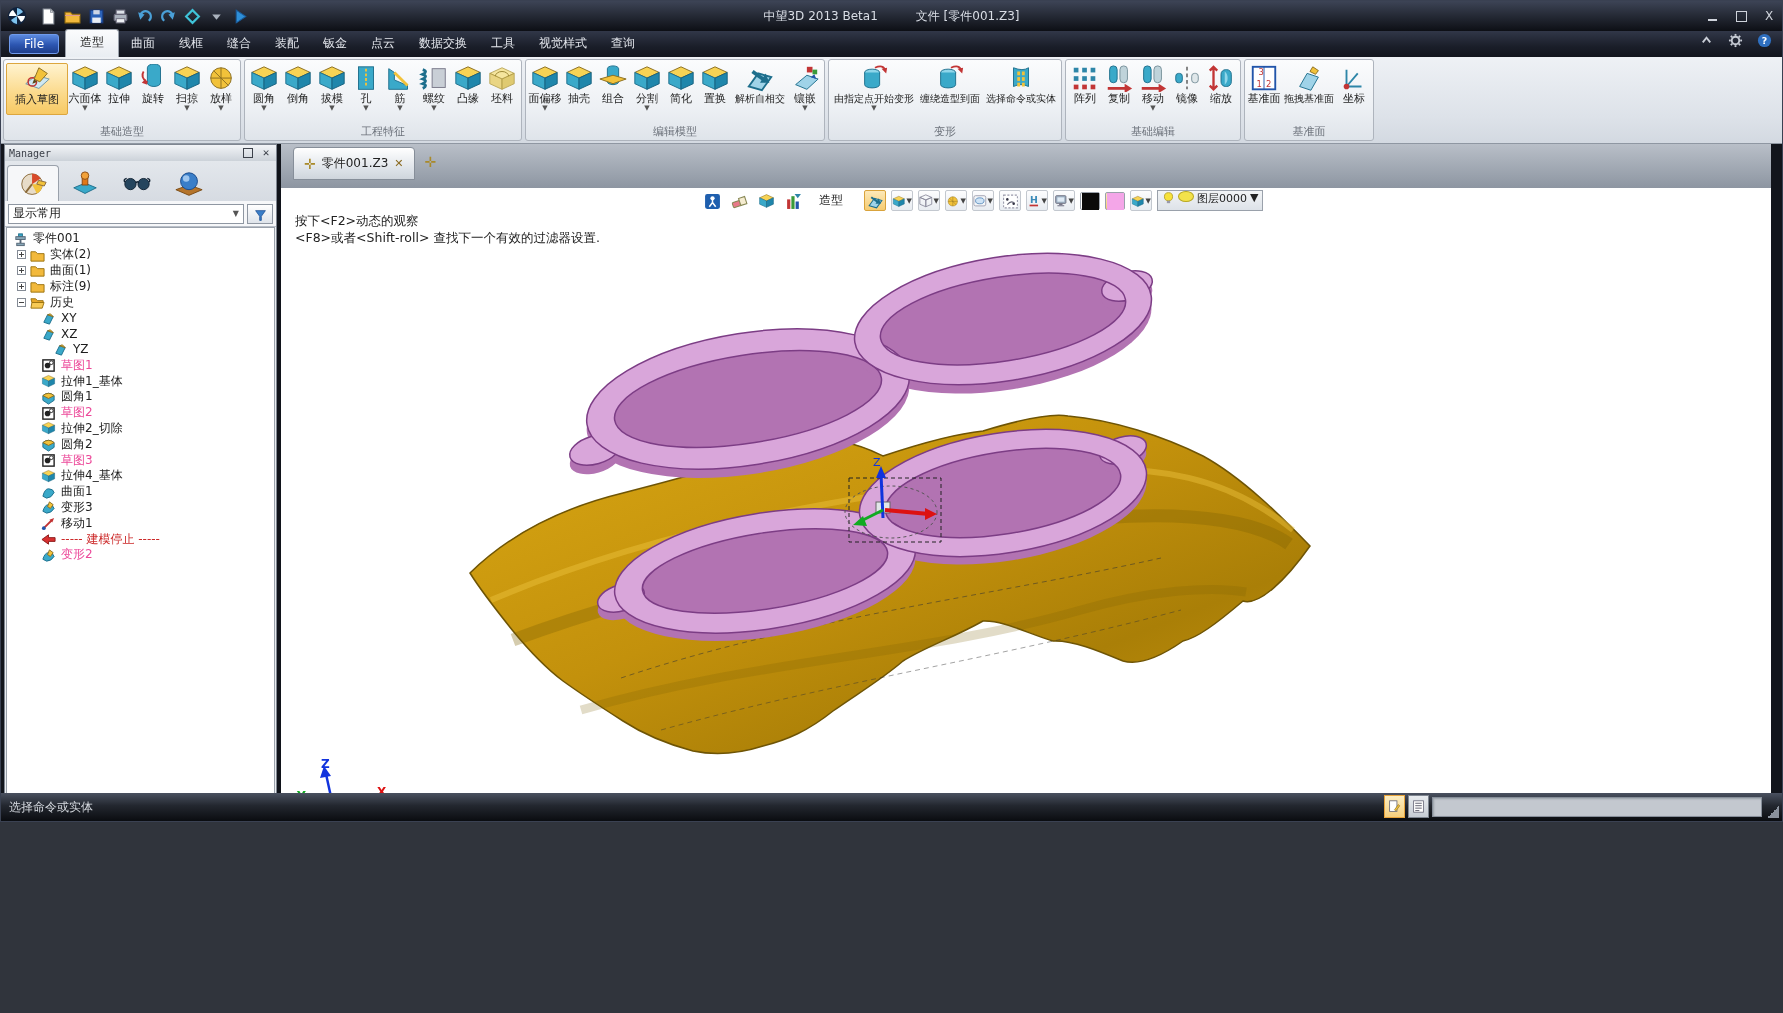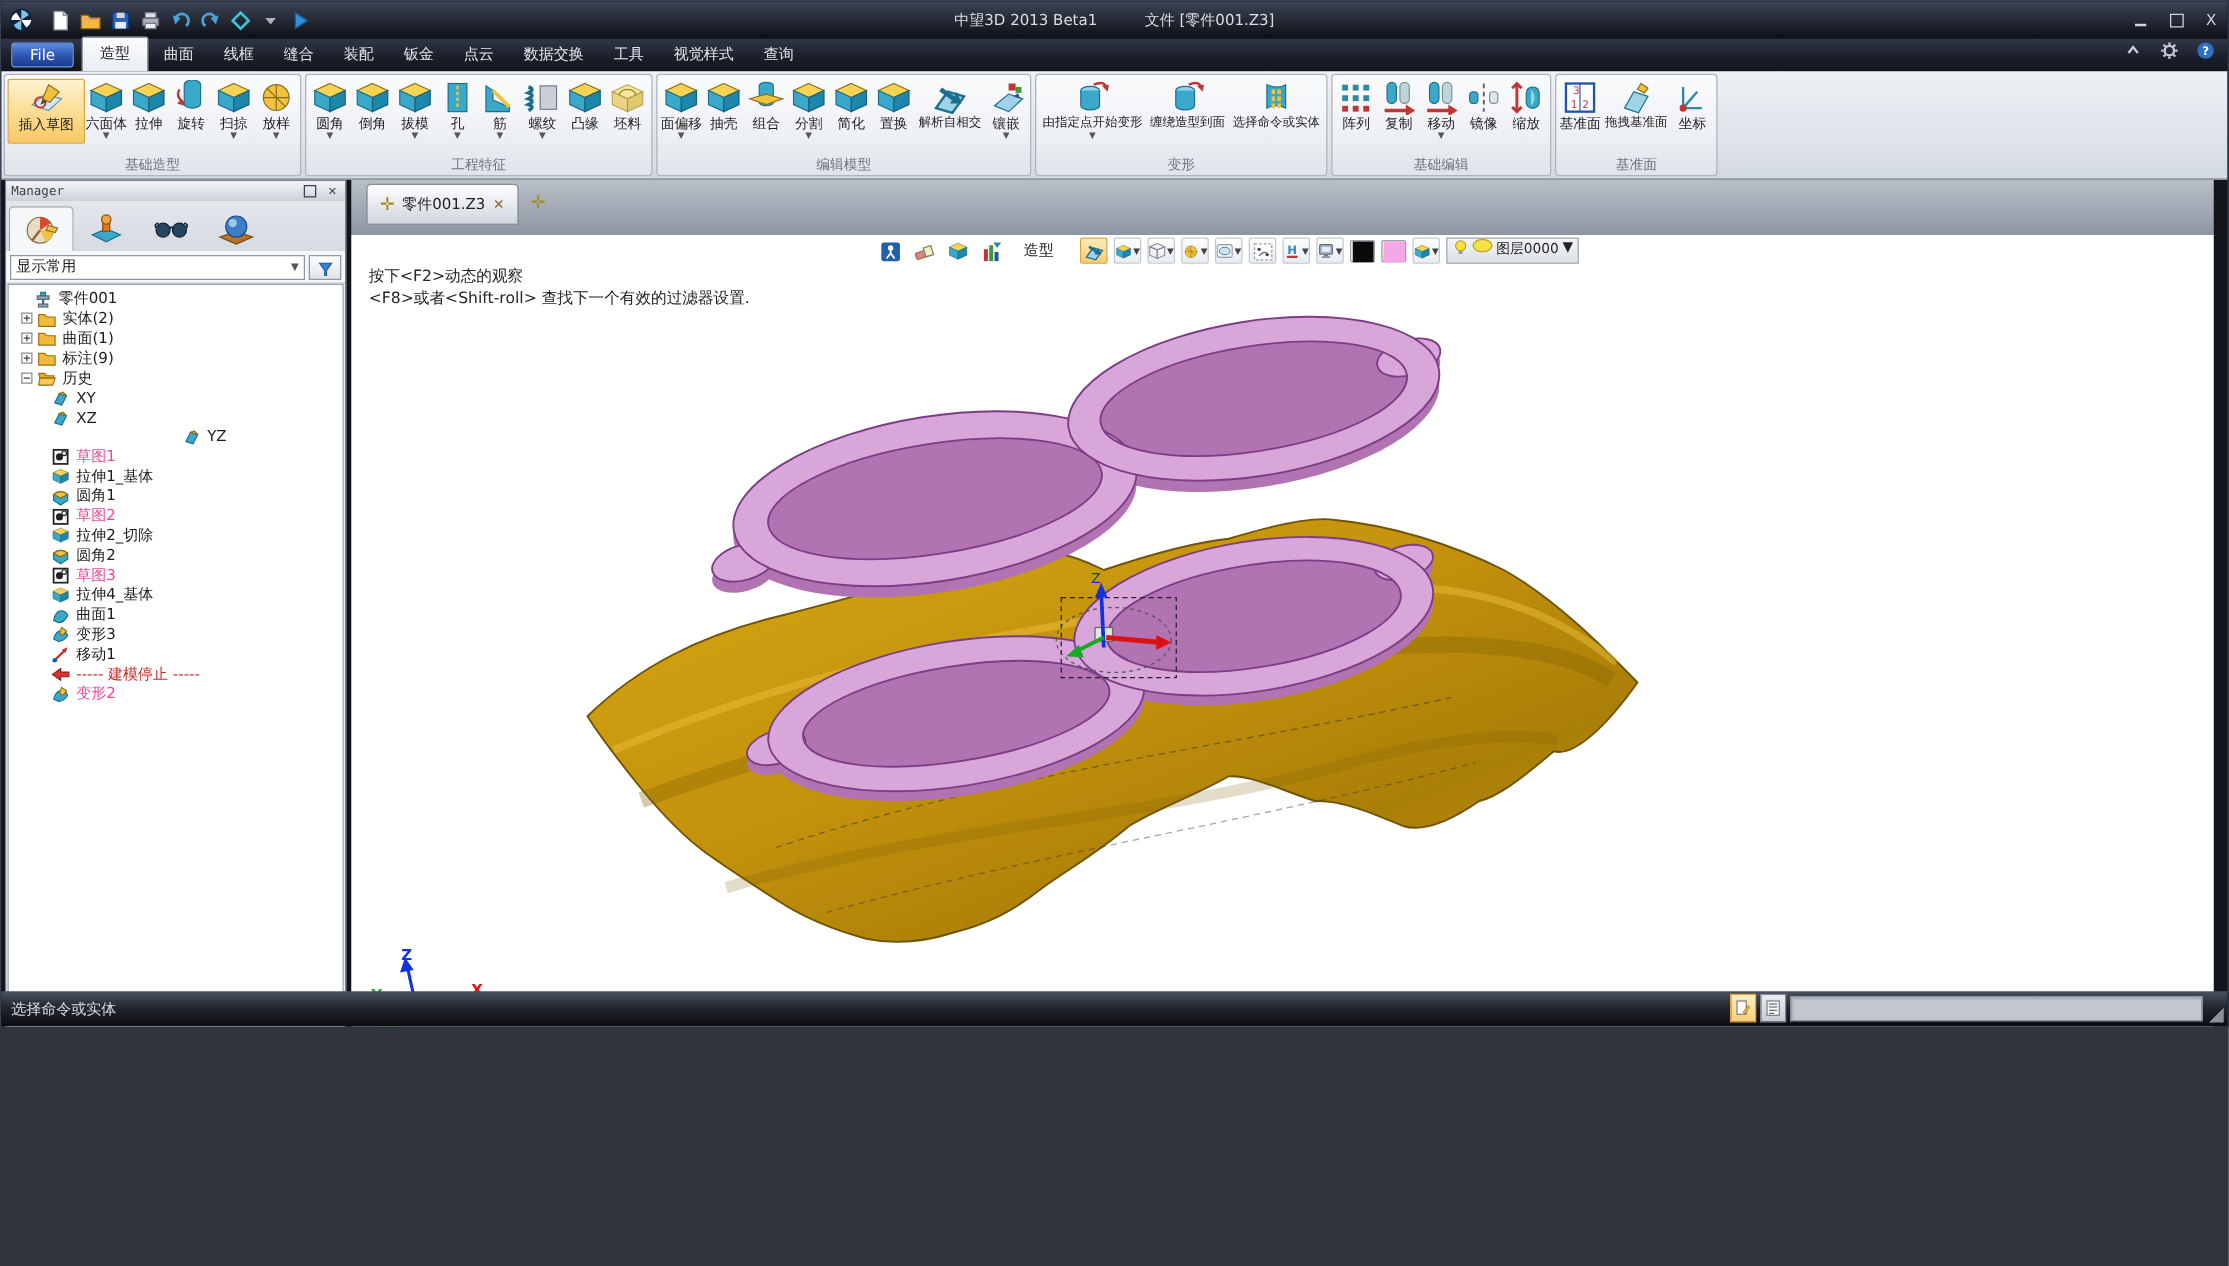--- a/index.html
+++ b/index.html
@@ -598,21 +598,21 @@
           <span class="sp"></span>
             <span class="car">▼</span>
         </div>
         <div class="flt-btn">
           <span class="qi"><svg viewBox="0 0 16 16">
                 <polygon points="2,2 14,2 9,9 9,14 7,14 7,9" fill="#3a7ec8" stroke="#225599"></polygon>
               </svg></span>
         </div>
       </div>
       <div class="mgr-tree" id="mgr-tree">
-          <div class="trow" style="padding-left: 20px;">
+          <div class="trow" style="padding-left: 6px;">
             <span class="tic"><svg viewBox="0 0 16 16">
                 <rect x="6" y="2" width="4" height="3" fill="#3aa9c9" stroke="#1d6e8c"></rect>
                 <rect x="3" y="5" width="10" height="3" fill="#88a8b8" stroke="#567"></rect>
                 <rect x="7" y="8" width="2" height="4" fill="#567"></rect>
                 <rect x="4" y="12" width="8" height="2.5" fill="#88a8b8" stroke="#567"></rect>
               </svg></span>
             <span>零件001</span>
           </div>
           <div class="trow" style="padding-left: 10px;">
             <span class="exp plus"></span>
@@ -650,21 +650,21 @@
               </svg></span>
             <span>XY</span>
           </div>
           <div class="trow" style="padding-left: 34px;">
             <span class="tic"><svg viewBox="0 0 16 16">
                 <polygon points="3,12 7,4 13,6 9,14" fill="#3aa9c9" stroke="#1d6e8c"></polygon>
                 <polygon points="7,4 10,3 13,6" fill="#f2c23a" stroke="#8a6d1f"></polygon>
               </svg></span>
             <span>XZ</span>
           </div>
-          <div class="trow" style="padding-left: 46px; justify-content: center;">
+          <div class="trow" style="padding-left: 46px;">
             <span class="tic"><svg viewBox="0 0 16 16">
                 <polygon points="3,12 7,4 13,6 9,14" fill="#3aa9c9" stroke="#1d6e8c"></polygon>
                 <polygon points="7,4 10,3 13,6" fill="#f2c23a" stroke="#8a6d1f"></polygon>
               </svg></span>
             <span>YZ</span>
           </div>
           <div class="trow disabled" style="padding-left: 34px;">
             <span class="tic"><svg viewBox="0 0 16 16">
                 <rect x="2" y="2" width="12" height="12" fill="#fff" stroke="#222" stroke-width="1.5"></rect>
                 <circle cx="7" cy="8" r="3" fill="#222"></circle>

